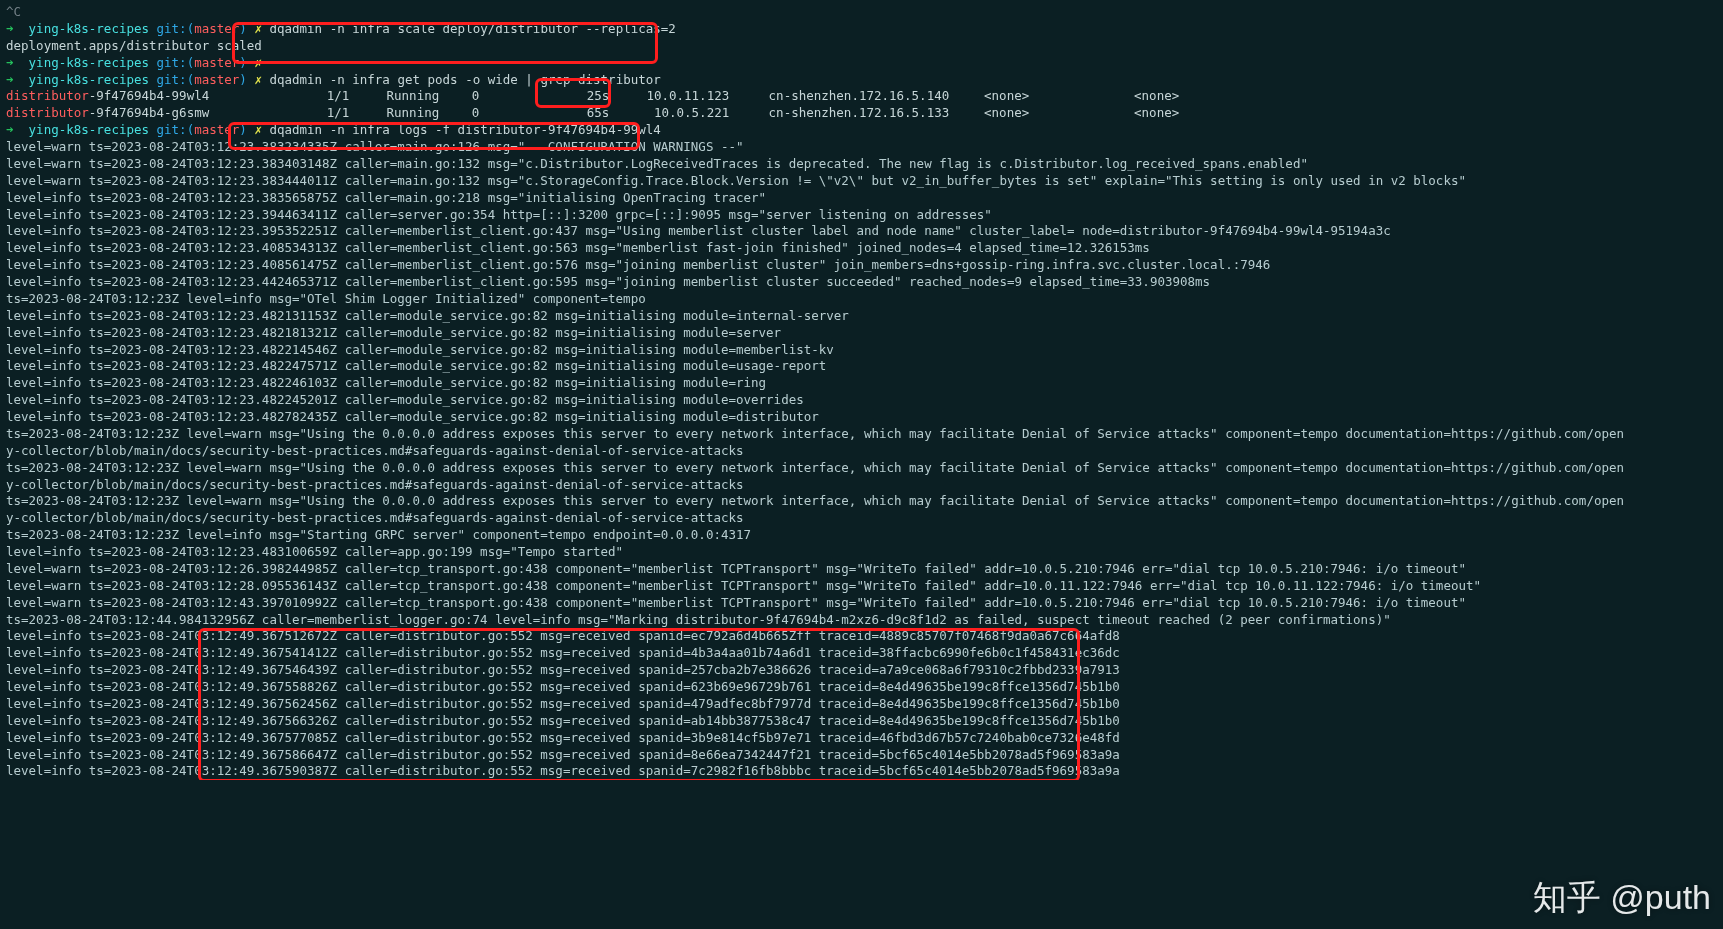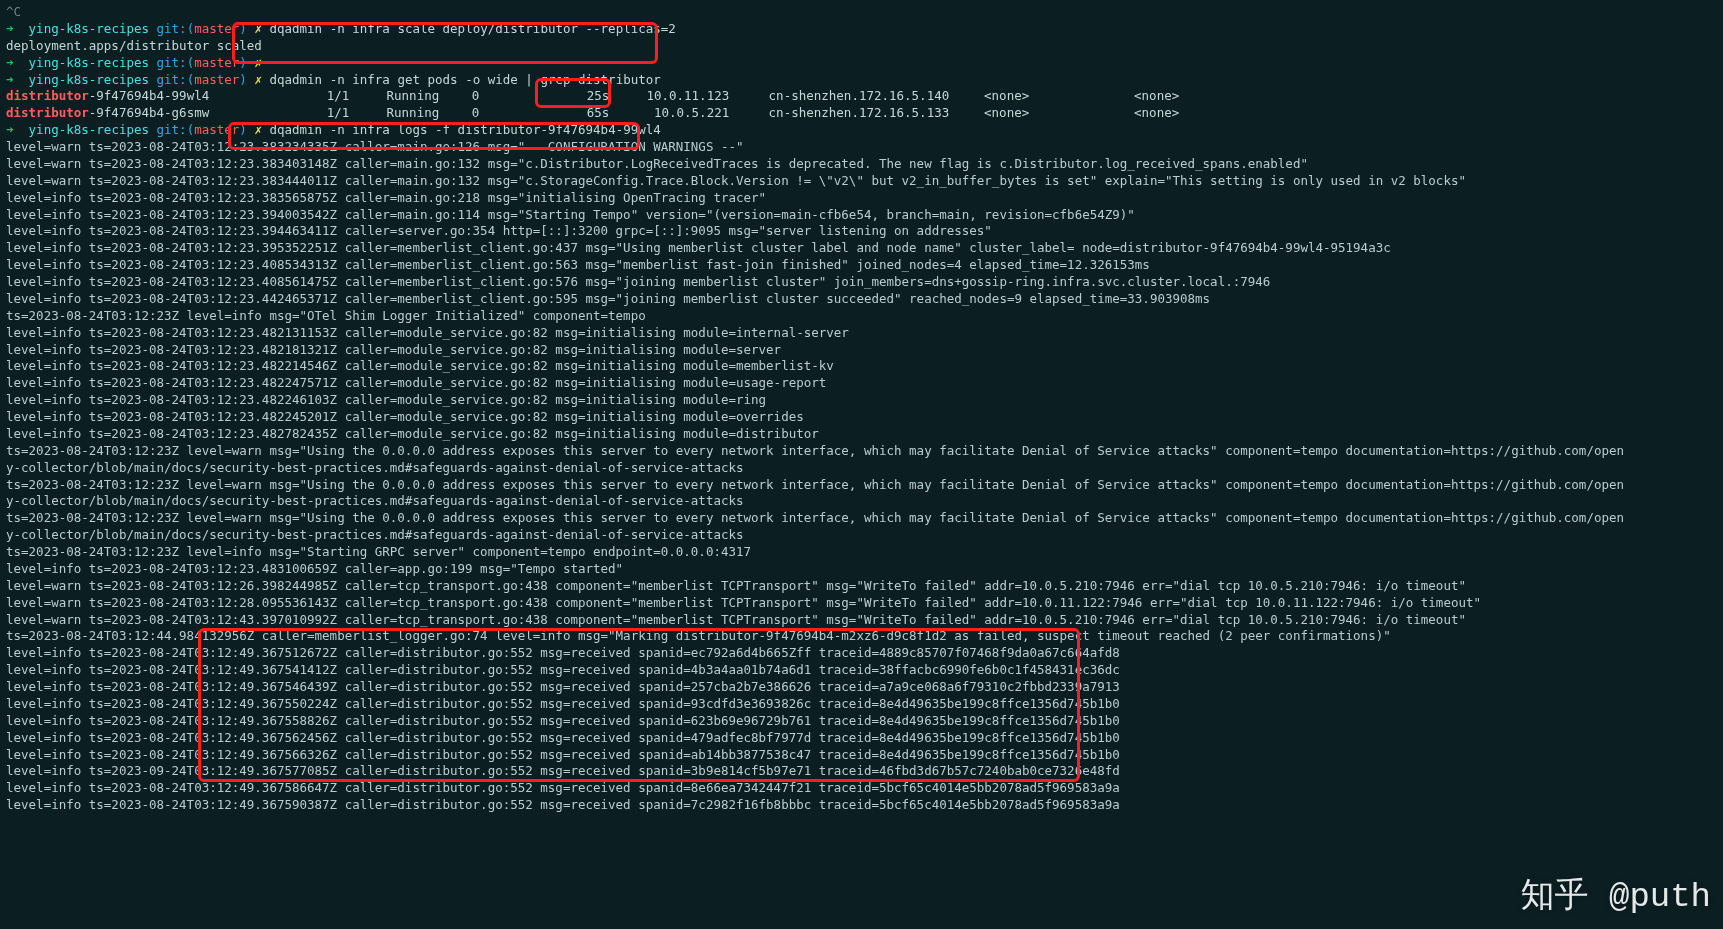--- a/index.html
+++ b/index.html
@@ -6,29 +6,29 @@
   pre{margin:0;white-space:pre;display:block}
   .block{padding:0}
   .arrow{color:#25c05d}
   .dir{color:#48e0e0}
   .git{color:#2ea8e6}
   .branch{color:#ff5e5e}
   .paren{color:#2ea8e6}
   .dollar{color:#e6e64c}
   .cmd{color:#c7d6d8}
   .dim{color:#738087}
-  .podname{color:#b7cdd0;font-weight:bold}
+  .podname{color:#b7cdd0;font-weight:normal}
   .line{padding:0 6px}
   .logtxt{color:#b7cdd0}
   .overlay-box{position:absolute;border:3px solid #ff1e1e;border-radius:6px;pointer-events:none}
   #box1{left:232px;top:22px;width:420px;height:36px}
   #box2{left:535px;top:78px;width:70px;height:24px}
   #box3{left:228px;top:122px;width:406px;height:22px}
   #box4{left:198px;top:628px;width:876px;height:148px}
-  .watermark{position:fixed;right:12px;bottom:8px;color:#f2f4f5;font-family:Liberation Mono, monospace;font-size:34px;opacity:.95;text-shadow:0 0 6px rgba(0,0,0,.4);pointer-events:none}
+  .watermark{position:fixed;right:12px;bottom:8px;color:#f2f4f5;font-family:Liberation Sans, sans-serif;font-size:34px;opacity:.95;text-shadow:0 0 6px rgba(0,0,0,.4);pointer-events:none}
   .podrow span{display:inline-block}
 </style>
 </head>
 <body>
 
 <div class="block" style="position:relative;padding-top:4px">
 
   <pre class="line dim">^C</pre>
 
   <pre class="line"><span class="arrow">➜</span>  <span class="dir">ying-k8s-recipes</span> <span class="git">git:</span><span class="paren">(</span><span class="branch">master</span><span class="paren">)</span> <span class="dollar">✗</span> <span class="cmd">dqadmin -n infra scale deploy/distributor --replicas=2</span></pre>
@@ -42,21 +42,20 @@
   <pre class="line podrow"><span class="podname" style="color:#ff5e5e">distributor</span><span class="cmd">-9f47694b4-99wl4</span><span class="cmd" style="width:140px;text-align:right">1/1</span><span class="cmd" style="width:90px;text-align:right">Running</span><span class="cmd" style="width:40px;text-align:right">0</span><span class="cmd" style="width:130px;text-align:right">25s</span><span class="cmd" style="width:120px;text-align:right">10.0.11.123</span><span class="cmd" style="width:220px;text-align:right">cn-shenzhen.172.16.5.140</span><span class="cmd" style="width:80px;text-align:right">&lt;none&gt;</span><span class="cmd" style="width:150px;text-align:right">&lt;none&gt;</span></pre>
   <pre class="line podrow"><span class="podname" style="color:#ff5e5e">distributor</span><span class="cmd">-9f47694b4-g6smw</span><span class="cmd" style="width:140px;text-align:right">1/1</span><span class="cmd" style="width:90px;text-align:right">Running</span><span class="cmd" style="width:40px;text-align:right">0</span><span class="cmd" style="width:130px;text-align:right">65s</span><span class="cmd" style="width:120px;text-align:right">10.0.5.221</span><span class="cmd" style="width:220px;text-align:right">cn-shenzhen.172.16.5.133</span><span class="cmd" style="width:80px;text-align:right">&lt;none&gt;</span><span class="cmd" style="width:150px;text-align:right">&lt;none&gt;</span></pre>
 
   <pre class="line"><span class="arrow">➜</span>  <span class="dir">ying-k8s-recipes</span> <span class="git">git:</span><span class="paren">(</span><span class="branch">master</span><span class="paren">)</span> <span class="dollar">✗</span> <span class="cmd">dqadmin -n infra logs </span><span class="cmd">-f distributor-9f47694b4-99wl4</span></pre>
 
   <div id="loghost">
       <pre class="line logtxt">level=warn ts=2023-08-24T03:12:23.383234335Z caller=main.go:126 msg="-- CONFIGURATION WARNINGS --"</pre>
       <pre class="line logtxt">level=warn ts=2023-08-24T03:12:23.383403148Z caller=main.go:132 msg="c.Distributor.LogReceivedTraces is deprecated. The new flag is c.Distributor.log_received_spans.enabled"</pre>
       <pre class="line logtxt">level=warn ts=2023-08-24T03:12:23.383444011Z caller=main.go:132 msg="c.StorageConfig.Trace.Block.Version != \"v2\" but v2_in_buffer_bytes is set" explain="This setting is only used in v2 blocks"</pre>
       <pre class="line logtxt">level=info ts=2023-08-24T03:12:23.383565875Z caller=main.go:218 msg="initialising OpenTracing tracer"</pre>
-      <pre class="line logtxt">level=info ts=2023-08-24T03:12:23.394003542Z caller=main.go:114 msg="Starting Tempo" version="(version=main-cfb6e54, branch=main, revision=cfb6e54Z9)"</pre>
       <pre class="line logtxt">level=info ts=2023-08-24T03:12:23.394463411Z caller=server.go:354 http=[::]:3200 grpc=[::]:9095 msg="server listening on addresses"</pre>
       <pre class="line logtxt">level=info ts=2023-08-24T03:12:23.395352251Z caller=memberlist_client.go:437 msg="Using memberlist cluster label and node name" cluster_label= node=distributor-9f47694b4-99wl4-95194a3c</pre>
       <pre class="line logtxt">level=info ts=2023-08-24T03:12:23.408534313Z caller=memberlist_client.go:563 msg="memberlist fast-join finished" joined_nodes=4 elapsed_time=12.326153ms</pre>
       <pre class="line logtxt">level=info ts=2023-08-24T03:12:23.408561475Z caller=memberlist_client.go:576 msg="joining memberlist cluster" join_members=dns+gossip-ring.infra.svc.cluster.local.:7946</pre>
       <pre class="line logtxt">level=info ts=2023-08-24T03:12:23.442465371Z caller=memberlist_client.go:595 msg="joining memberlist cluster succeeded" reached_nodes=9 elapsed_time=33.903908ms</pre>
       <pre class="line logtxt">ts=2023-08-24T03:12:23Z level=info msg="OTel Shim Logger Initialized" component=tempo</pre>
       <pre class="line logtxt">level=info ts=2023-08-24T03:12:23.482131153Z caller=module_service.go:82 msg=initialising module=internal-server</pre>
       <pre class="line logtxt">level=info ts=2023-08-24T03:12:23.482181321Z caller=module_service.go:82 msg=initialising module=server</pre>
       <pre class="line logtxt">level=info ts=2023-08-24T03:12:23.482214546Z caller=module_service.go:82 msg=initialising module=memberlist-kv</pre>
       <pre class="line logtxt">level=info ts=2023-08-24T03:12:23.482247571Z caller=module_service.go:82 msg=initialising module=usage-report</pre>
@@ -71,21 +70,20 @@
       <pre class="line logtxt">y-collector/blob/main/docs/security-best-practices.md#safeguards-against-denial-of-service-attacks</pre>
       <pre class="line logtxt">ts=2023-08-24T03:12:23Z level=info msg="Starting GRPC server" component=tempo endpoint=0.0.0.0:4317</pre>
       <pre class="line logtxt">level=info ts=2023-08-24T03:12:23.483100659Z caller=app.go:199 msg="Tempo started"</pre>
       <pre class="line logtxt">level=warn ts=2023-08-24T03:12:26.398244985Z caller=tcp_transport.go:438 component="memberlist TCPTransport" msg="WriteTo failed" addr=10.0.5.210:7946 err="dial tcp 10.0.5.210:7946: i/o timeout"</pre>
       <pre class="line logtxt">level=warn ts=2023-08-24T03:12:28.095536143Z caller=tcp_transport.go:438 component="memberlist TCPTransport" msg="WriteTo failed" addr=10.0.11.122:7946 err="dial tcp 10.0.11.122:7946: i/o timeout"</pre>
       <pre class="line logtxt">level=warn ts=2023-08-24T03:12:43.397010992Z caller=tcp_transport.go:438 component="memberlist TCPTransport" msg="WriteTo failed" addr=10.0.5.210:7946 err="dial tcp 10.0.5.210:7946: i/o timeout"</pre>
       <pre class="line logtxt">ts=2023-08-24T03:12:44.984132956Z caller=memberlist_logger.go:74 level=info msg="Marking distributor-9f47694b4-m2xz6-d9c8f1d2 as failed, suspect timeout reached (2 peer confirmations)"</pre>
       <pre class="line logtxt">level=info ts=2023-08-24T03:12:49.367512672Z caller=distributor.go:552 msg=received spanid=ec792a6d4b665Zff traceid=4889c85707f07468f9da0a67c664afd8</pre>
       <pre class="line logtxt">level=info ts=2023-08-24T03:12:49.367541412Z caller=distributor.go:552 msg=received spanid=4b3a4aa01b74a6d1 traceid=38ffacbc6990fe6b0c1f458431ec36dc</pre>
       <pre class="line logtxt">level=info ts=2023-08-24T03:12:49.367546439Z caller=distributor.go:552 msg=received spanid=257cba2b7e386626 traceid=a7a9ce068a6f79310c2fbbd2339a7913</pre>
-      <pre class="line logtxt">level=info ts=2023-08-24T03:12:49.367550224Z caller=distributor.go:552 msg=received spanid=93cdfd3e3693826c traceid=8e4d49635be199c8ffce1356d745b1b0</pre>
       <pre class="line logtxt">level=info ts=2023-08-24T03:12:49.367558826Z caller=distributor.go:552 msg=received spanid=623b69e96729b761 traceid=8e4d49635be199c8ffce1356d745b1b0</pre>
       <pre class="line logtxt">level=info ts=2023-08-24T03:12:49.367562456Z caller=distributor.go:552 msg=received spanid=479adfec8bf7977d traceid=8e4d49635be199c8ffce1356d745b1b0</pre>
       <pre class="line logtxt">level=info ts=2023-08-24T03:12:49.367566326Z caller=distributor.go:552 msg=received spanid=ab14bb3877538c47 traceid=8e4d49635be199c8ffce1356d745b1b0</pre>
       <pre class="line logtxt">level=info ts=2023-09-24T03:12:49.367577085Z caller=distributor.go:552 msg=received spanid=3b9e814cf5b97e71 traceid=46fbd3d67b57c7240bab0ce7326e48fd</pre>
       <pre class="line logtxt">level=info ts=2023-08-24T03:12:49.367586647Z caller=distributor.go:552 msg=received spanid=8e66ea7342447f21 traceid=5bcf65c4014e5bb2078ad5f969583a9a</pre>
       <pre class="line logtxt">level=info ts=2023-08-24T03:12:49.367590387Z caller=distributor.go:552 msg=received spanid=7c2982f16fb8bbbc traceid=5bcf65c4014e5bb2078ad5f969583a9a</pre>
     </div>
 
   <div id="box1" class="overlay-box"></div>
   <div id="box2" class="overlay-box"></div>

